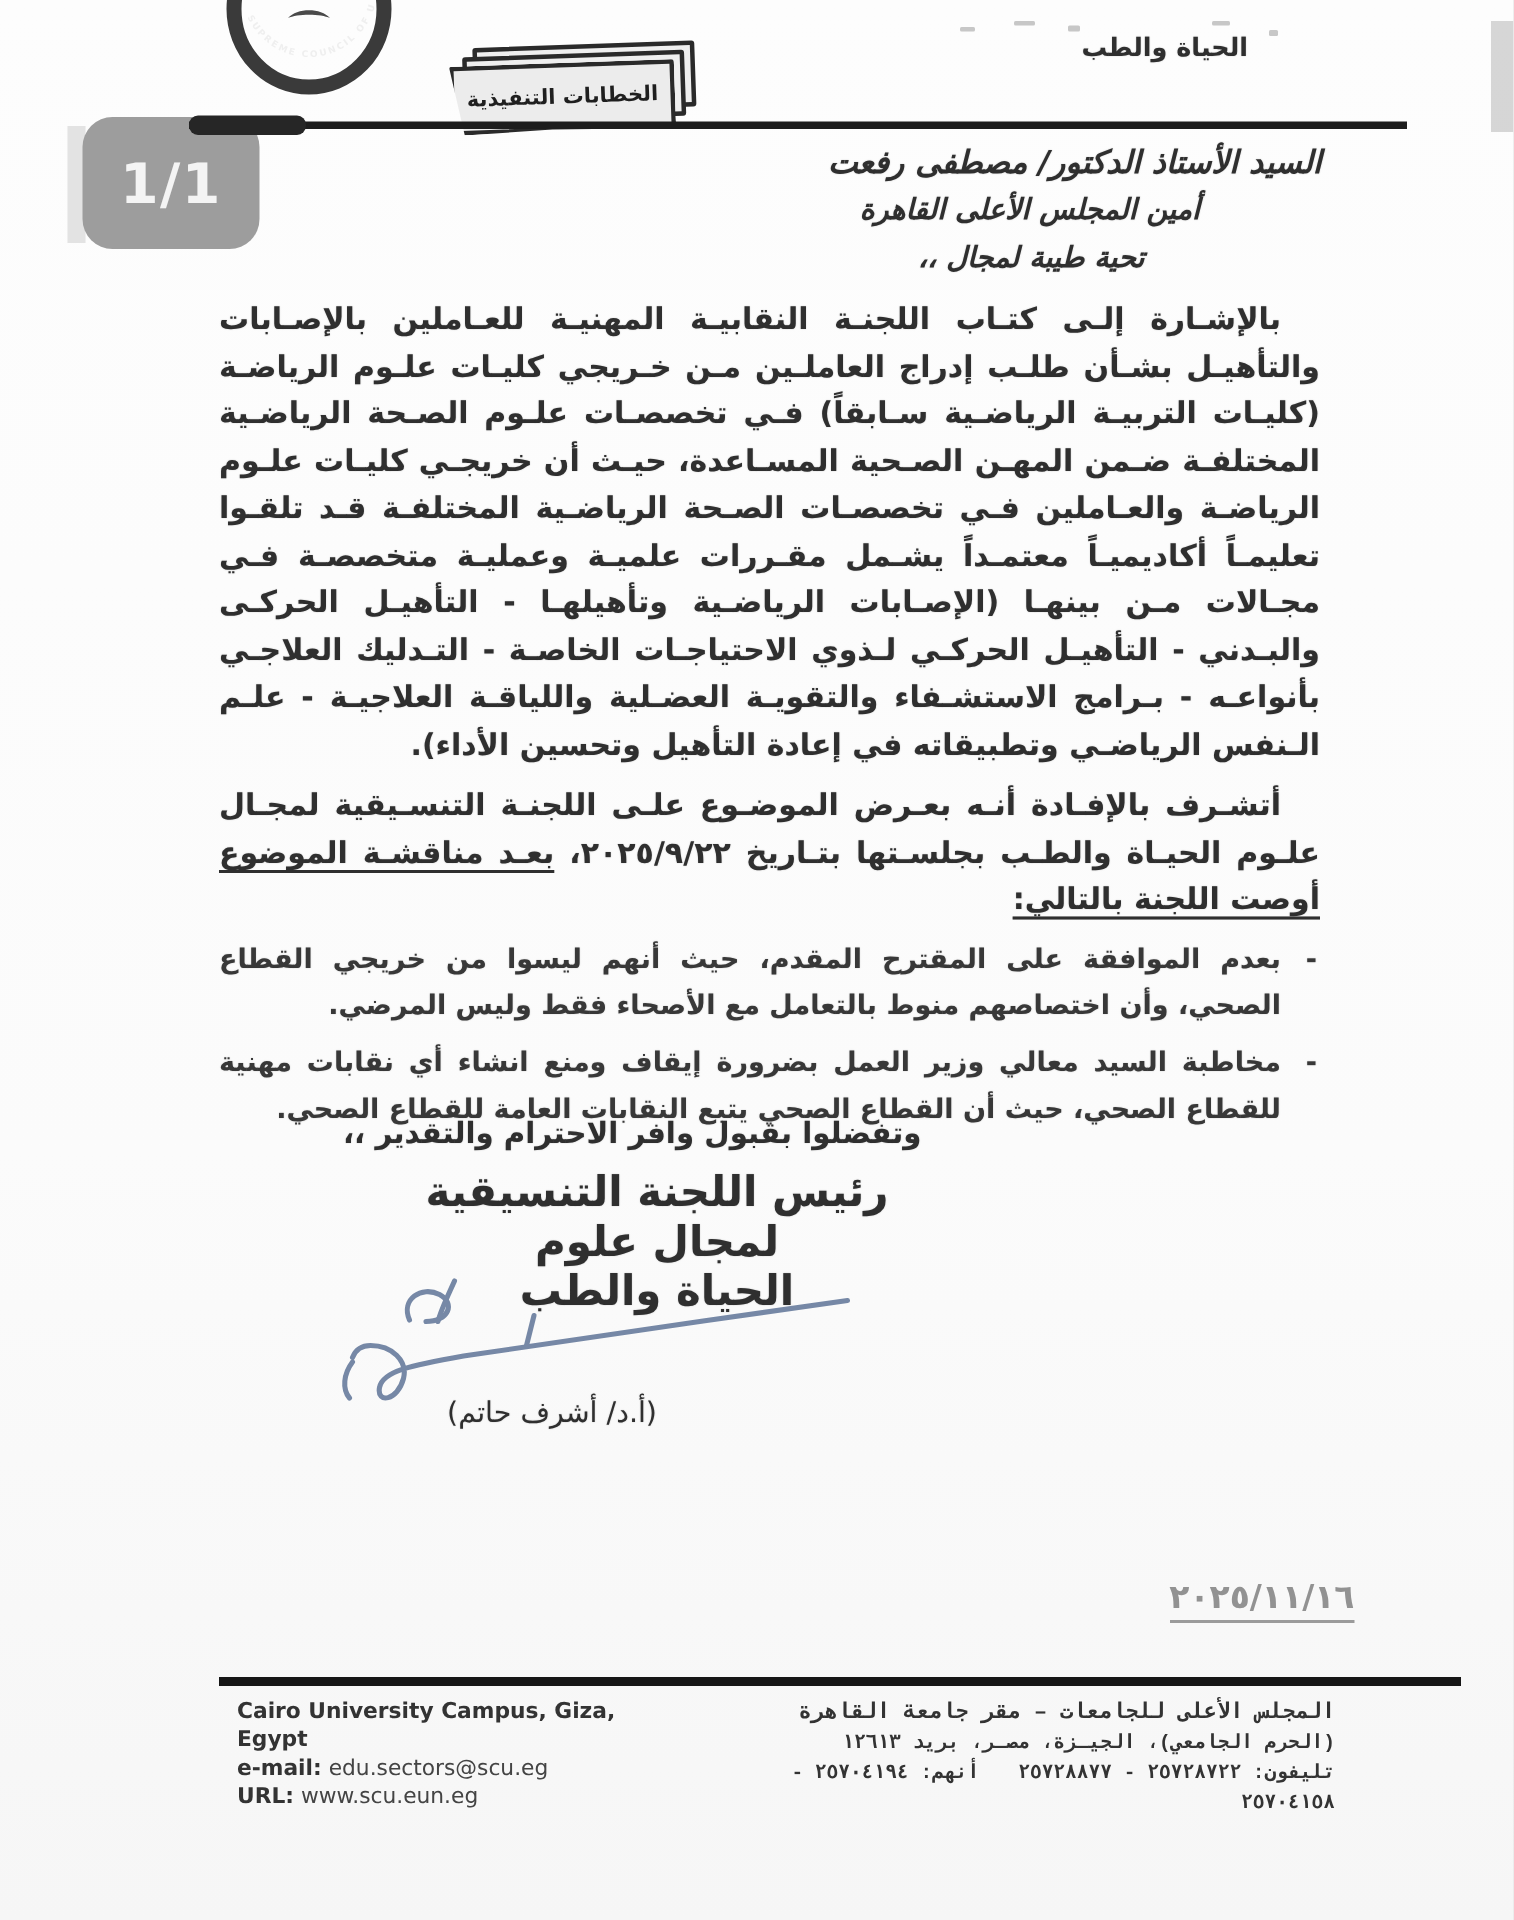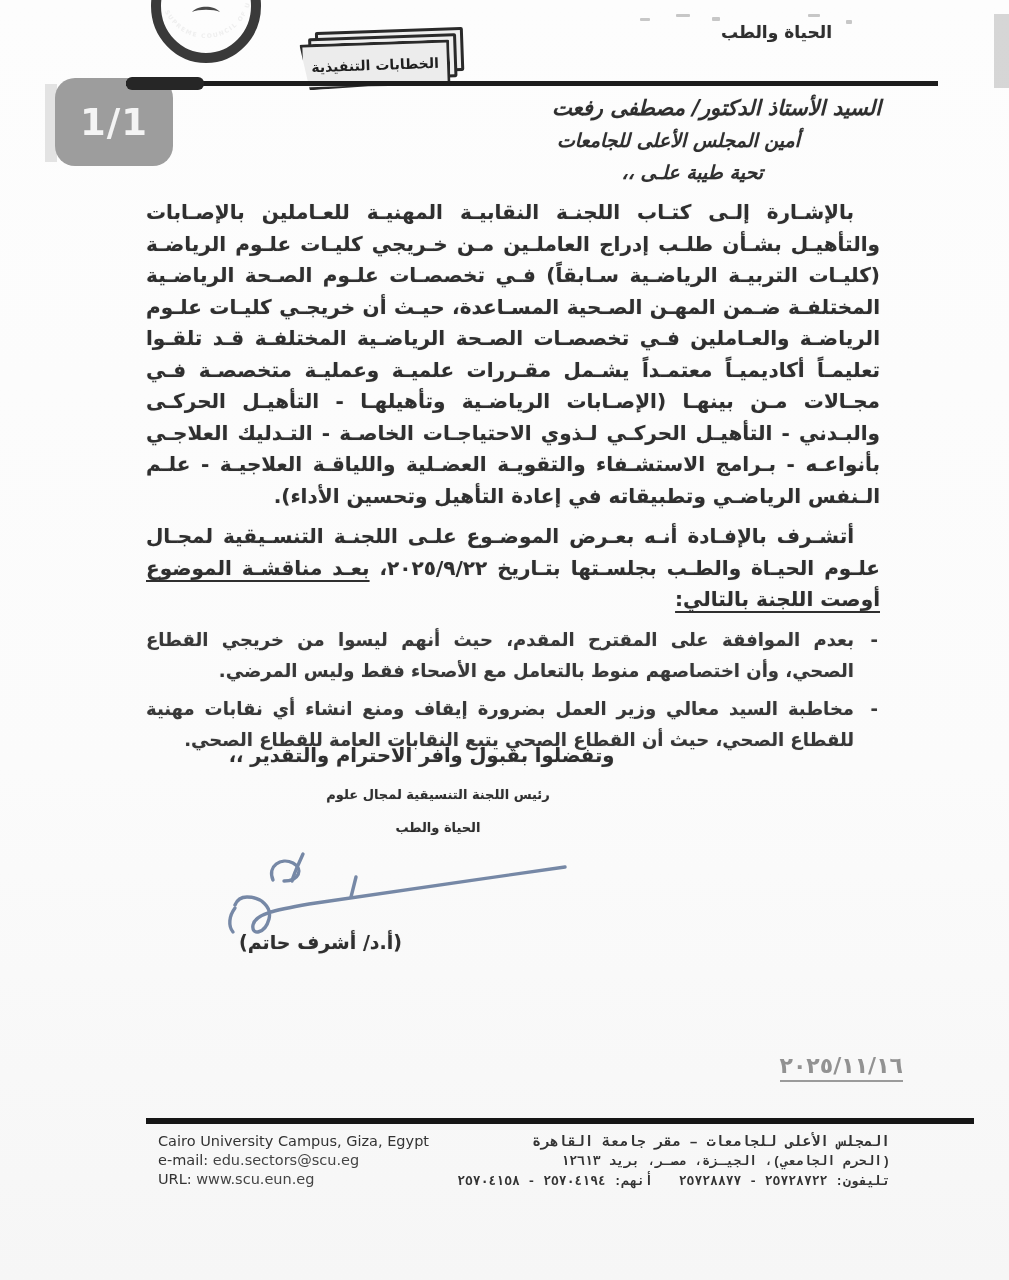--- a/index.html
+++ b/index.html
@@ -48,34 +48,34 @@
   .u-part { text-decoration:underline; text-decoration-thickness:2px; text-underline-offset:5px; }
 
   .bullets { list-style:none; margin-top:8px; }
   .bullets li { position:relative; padding-right:26px; font-size:18px; line-height:31px;
     font-weight:bold; color:#383838; margin-top:7px; text-align:justify; text-align-last:right; }
   .bullets .dash { position:absolute; right:2px; top:0; font-weight:bold; }
 
   .salutation { position:absolute; left:0; width:843px; top:744px; text-align:center;
     direction:rtl; font-size:19.5px; font-weight:bold; }
   .closing-title { position:absolute; left:282px; top:778px; width:312px; text-align:center;
-    direction:rtl; font-size:13px; line-height:33px; font-weight:bold; }
+    direction:rtl; font-size:28px; line-height:33px; font-weight:bold; }
   .signature { position:absolute; left:213px; top:850px; width:365px; height:112px; }
-  .signer { position:absolute; left:203px; top:931px; width:235px; text-align:center;
-    direction:rtl; font-size:19px; font-weight:bold; }
+  .signer { position:absolute; left:203px; top:931px; width:235px; 
+    direction:rtl; font-size:19px; font-weight:normal; }
 
   .doc-date { position:absolute; right:106px; top:1053px; direction:ltr;
     font-size:22px; font-weight:bold; color:#929292; border-bottom:2px solid #9b9b9b; padding-bottom:2px;
     text-shadow:none; }
 
   
   .footer-rule { position:absolute; left:146px; top:1118px; width:828px; height:6px; background:#161616; }
   .footer { position:absolute; left:158px; top:1132px; width:732px; display:flex; justify-content:space-between; }
   .f-en { font-size:14.5px; line-height:19px; color:#333; }
-  .f-en .b { font-weight:normal; }
+  .f-en .b { font-weight:bold; }
   .f-en .v { font-weight:normal; color:#444; }
   .f-ar { direction:rtl; text-align:right; font-weight:bold; color:#333;font-family:Liberation Mono, monospace; }
   .f-ar .a1 { font-size:14.5px; line-height:20px; }
   .f-ar .a2 { font-size:13px; line-height:20px; }
   .f-ar .a3 { font-size:13px; line-height:20px; }
   .num { direction:ltr; unicode-bidi:isolate; }
   .sp { display:inline-block; width:26px; }
 </style>
 </head>
 <body>
@@ -115,22 +115,22 @@
   <div class="artifact" style="left:640px;top:18px;width:10px;height:3px"></div>
   <div class="artifact" style="left:676px;top:14px;width:14px;height:3px"></div>
   <div class="artifact" style="left:712px;top:17px;width:8px;height:4px"></div>
   <div class="artifact" style="left:808px;top:14px;width:12px;height:3px"></div>
   <div class="artifact" style="left:846px;top:20px;width:6px;height:4px"></div>
   <div class="edge-strip-r"></div>
   <div class="edge-strip-l"></div>
 
   <div class="recipient ink">
     <div class="r1">السيد الأستاذ الدكتور/ مصطفى رفعت</div>
-    <div class="r2">أمين المجلس الأعلى للجامعات</div>
-    <div class="r3">تحية طيبة علـى ،،</div>
+    <div class="r2">أمين المجلس الأعلى القاهرة</div>
+    <div class="r3">تحية طيبة لمجال ،،</div>
   </div>
 
   <div class="letter-body ink">
     <p class="para">بالإشـارة إلـى كتـاب اللجنـة النقابيـة المهنيـة للعـاملين بالإصـابات والتأهيـل بشـأن طلـب إدراج العاملـين مـن خـريجي كليـات علـوم الرياضـة (كليـات التربيـة الرياضـية سـابقاً) فـي تخصصـات علـوم الصـحة الرياضـية المختلفـة ضـمن المهـن الصـحية المسـاعدة، حيـث أن خريجـي كليـات علـوم الرياضـة والعـاملين فـي تخصصـات الصـحة الرياضـية المختلفـة قـد تلقـوا تعليمـاً أكاديميـاً معتمـداً يشـمل مقـررات علميـة وعمليـة متخصصـة فـي مجـالات مـن بينهـا (الإصـابات الرياضـية وتأهيلهـا - التأهيـل الحركـى والبـدني - التأهيـل الحركـي لـذوي الاحتياجـات الخاصـة - التـدليك العلاجـي بأنواعـه - بـرامج الاستشـفاء والتقويـة العضـلية واللياقـة العلاجيـة - علـم الـنفس الرياضـي وتطبيقاته في إعادة التأهيل وتحسين الأداء).</p>
     <p class="para"><span>أتشـرف بالإفـادة أنـه بعـرض الموضـوع علـى اللجنـة التنسـيقية لمجـال علـوم الحيـاة والطـب بجلسـتها بتـاريخ ٢٠٢٥/٩/٢٢، </span><span class="u-part">بعـد مناقشـة الموضوع أوصت اللجنة بالتالي:</span></p>
     <ul class="bullets">
       <li>
         <span class="dash">-</span>
         <span>بعدم الموافقة على المقترح المقدم، حيث أنهم ليسوا من خريجي القطاع الصحي، وأن اختصاصهم منوط بالتعامل مع الأصحاء فقط وليس المرضي.</span>
       </li>

